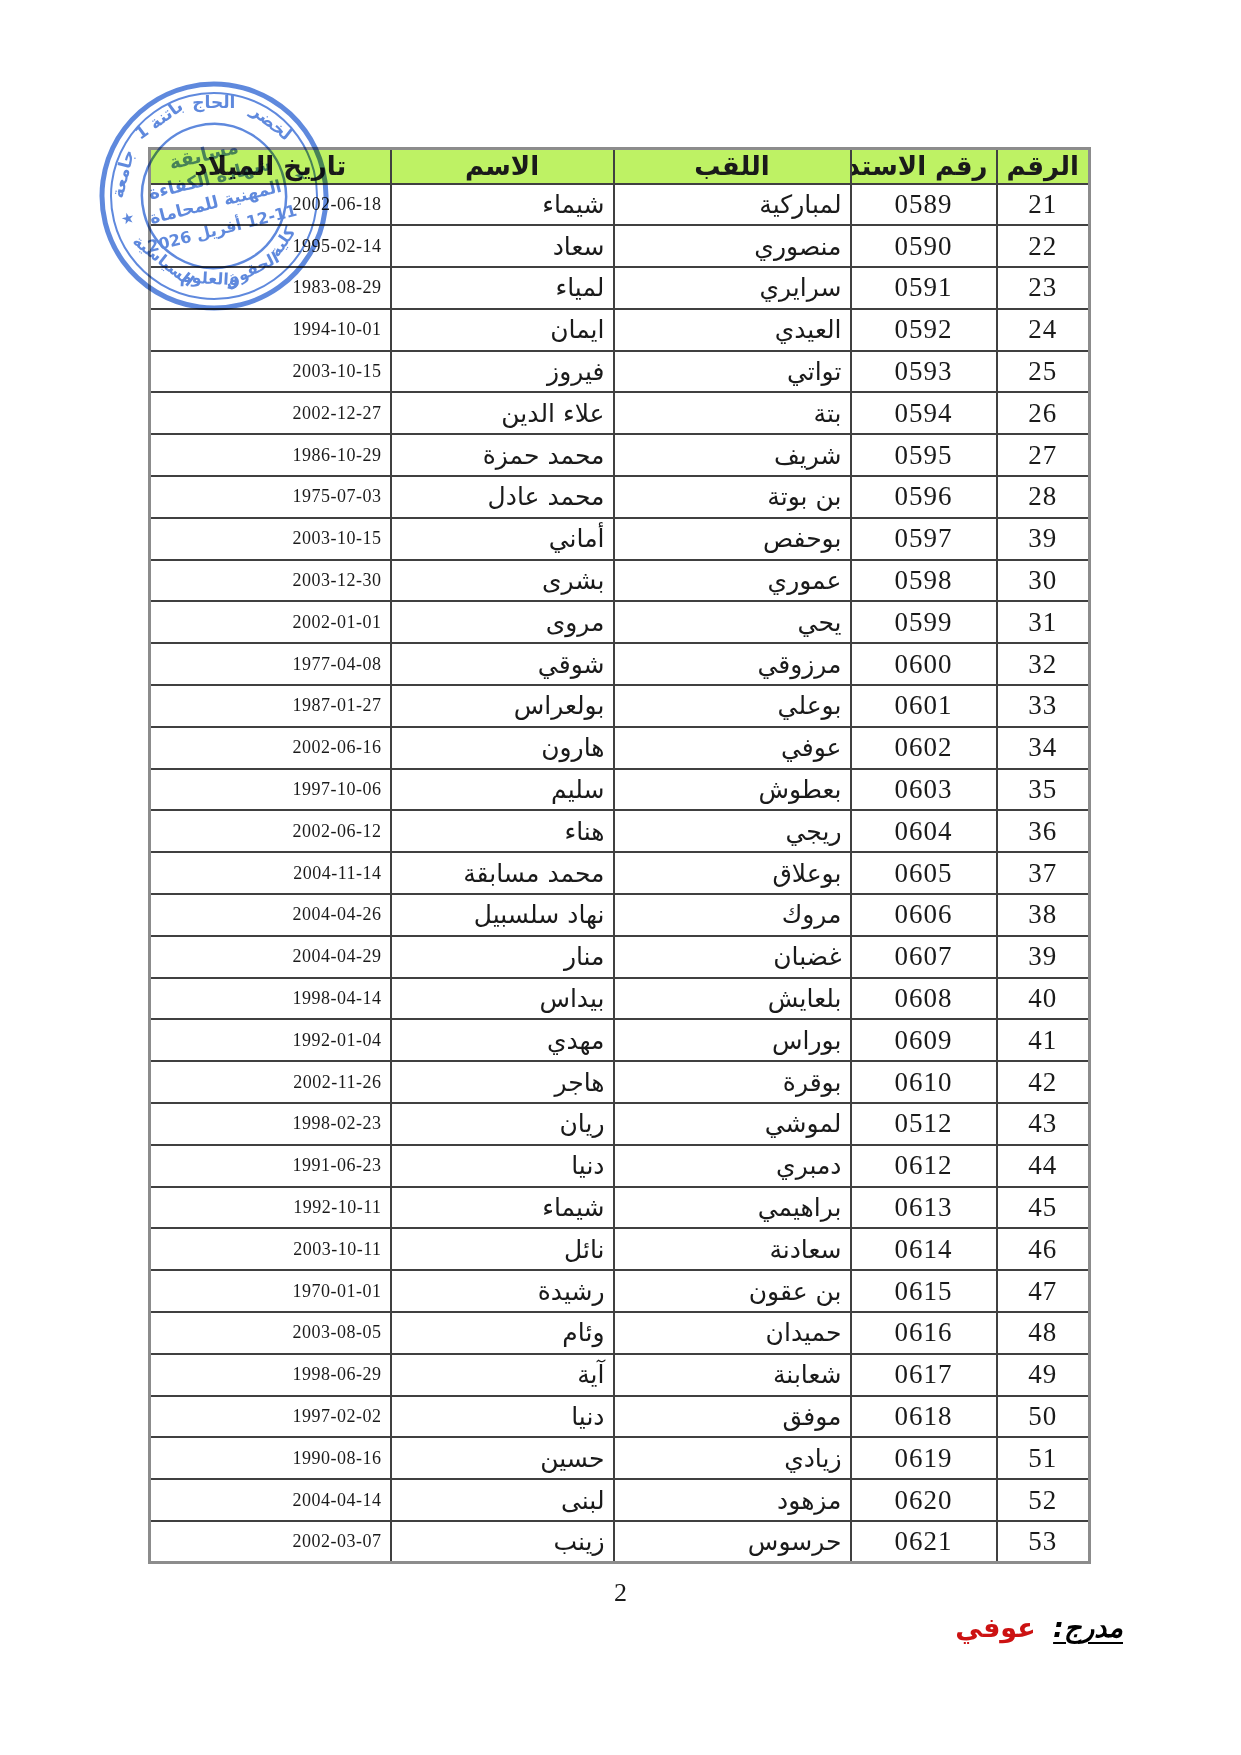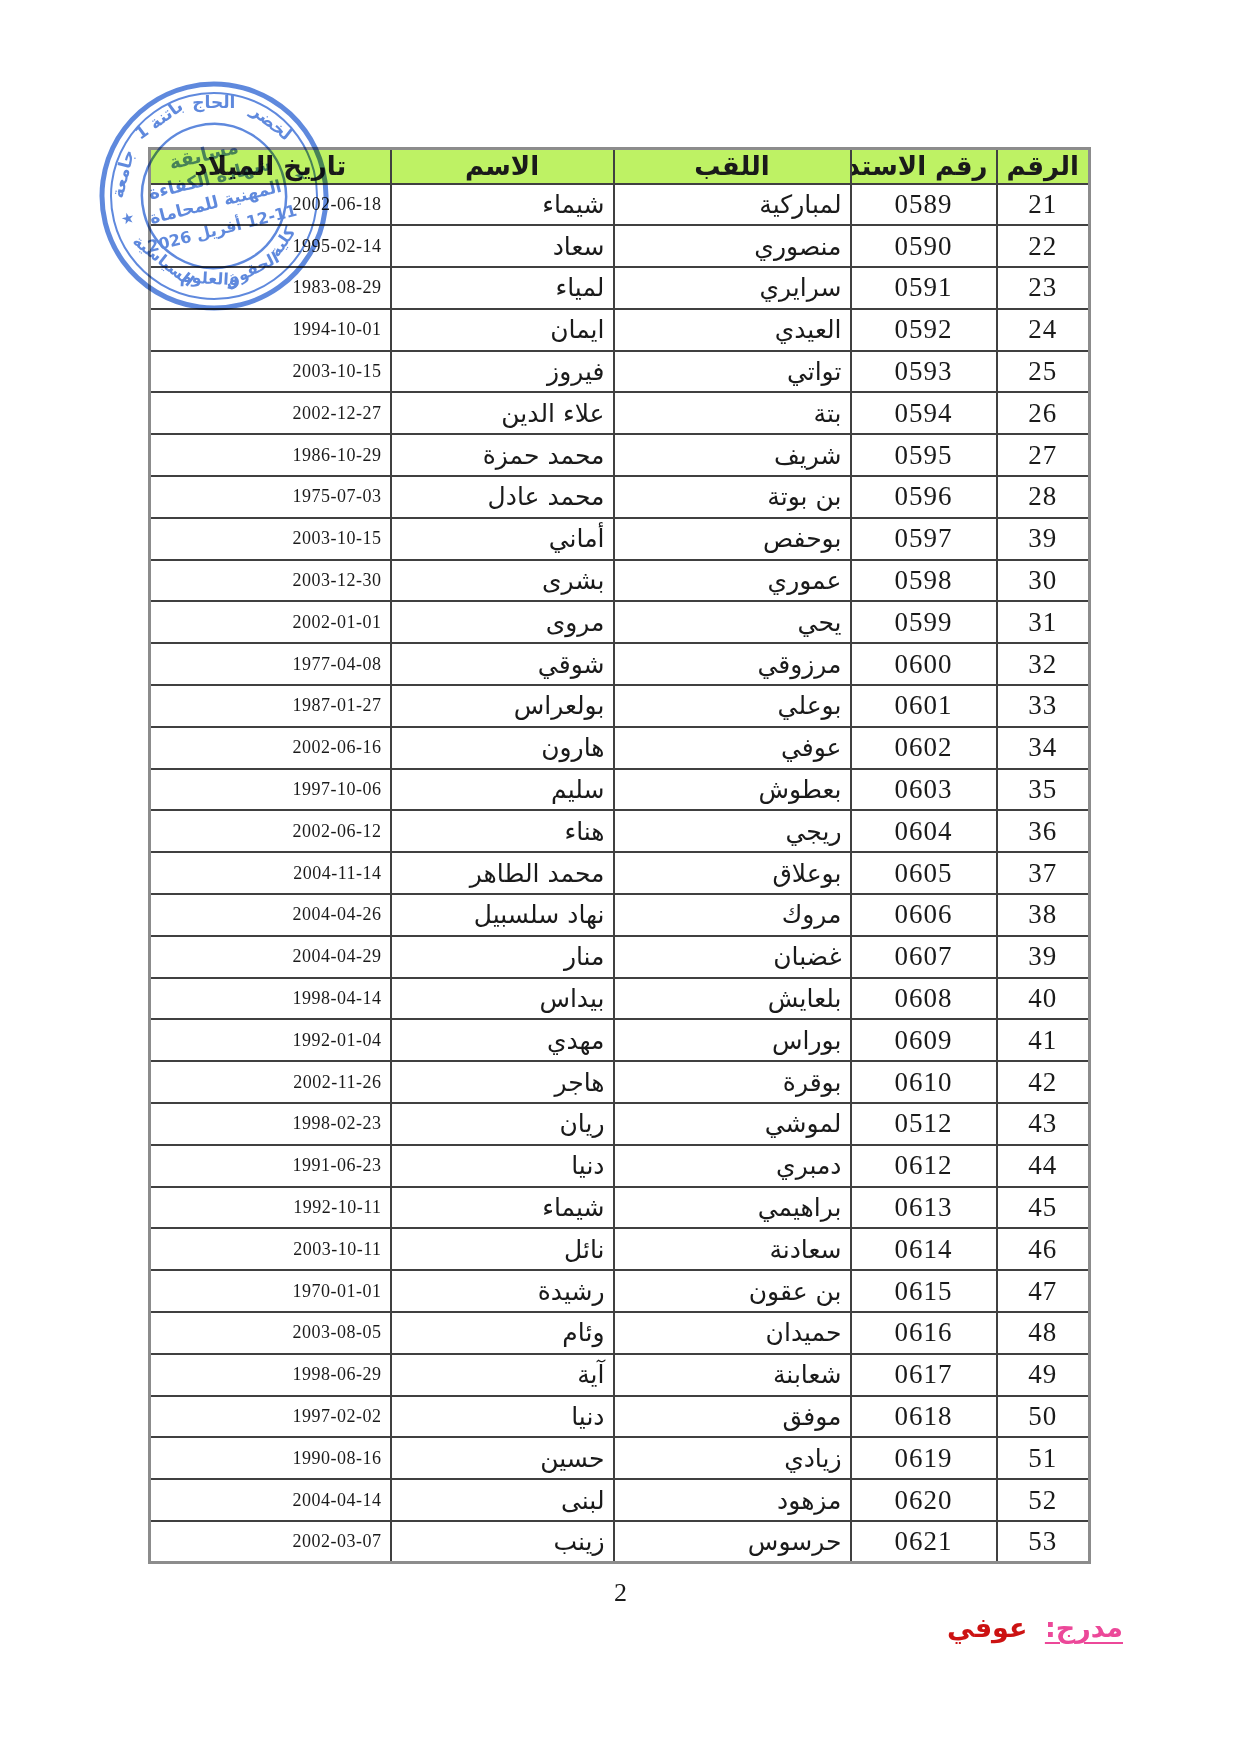--- a/index.html
+++ b/index.html
@@ -54,24 +54,25 @@
   
   .pagenum{
     position:absolute;left:0;top:1578px;width:100%;
     text-align:center;font-family:"Liberation Serif",serif;font-size:26px;
   }
   .sig{
     position:absolute;right:118px;top:1612px;
     font-size:27px;font-weight:bold;white-space:nowrap;
   }
   .sig .lbl{
-    color:#ec4899;
+    color:#000000;
     text-decoration:underline;
     text-decoration-thickness:2px;
     text-underline-offset:5px;
+    font-style:italic;
   }
   .sig .val{color:#cc1212;margin-right:8px;}
 </style>
 </head>
 <body>
 
 <div class="page">
 
   <table class="roster" dir="rtl">
     <colgroup>
@@ -200,21 +201,21 @@
           <td class="c-num">36</td>
           <td class="c-call">0604</td>
           <td class="c-last">ريجي</td>
           <td class="c-first">هناء</td>
           <td class="c-dob">2002-06-12</td>
         </tr>
         <tr>
           <td class="c-num">37</td>
           <td class="c-call">0605</td>
           <td class="c-last">بوعلاق</td>
-          <td class="c-first">محمد الطاهر</td>
+          <td class="c-first">محمد مسابقة</td>
           <td class="c-dob">2004-11-14</td>
         </tr>
         <tr>
           <td class="c-num">38</td>
           <td class="c-call">0606</td>
           <td class="c-last">مروك</td>
           <td class="c-first">نهاد سلسبيل</td>
           <td class="c-dob">2004-04-26</td>
         </tr>
         <tr>

